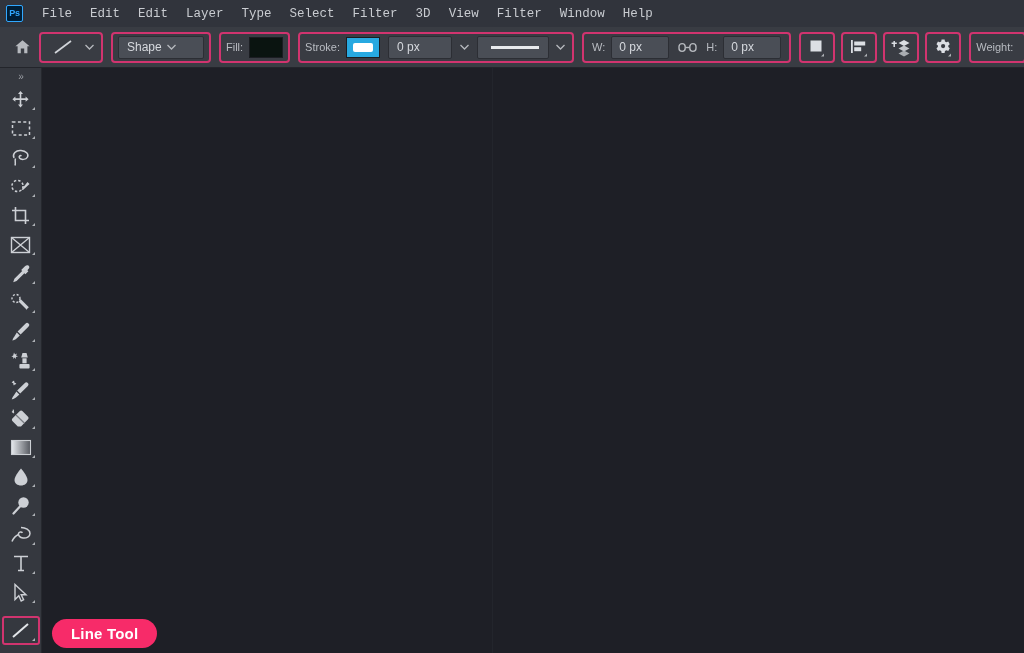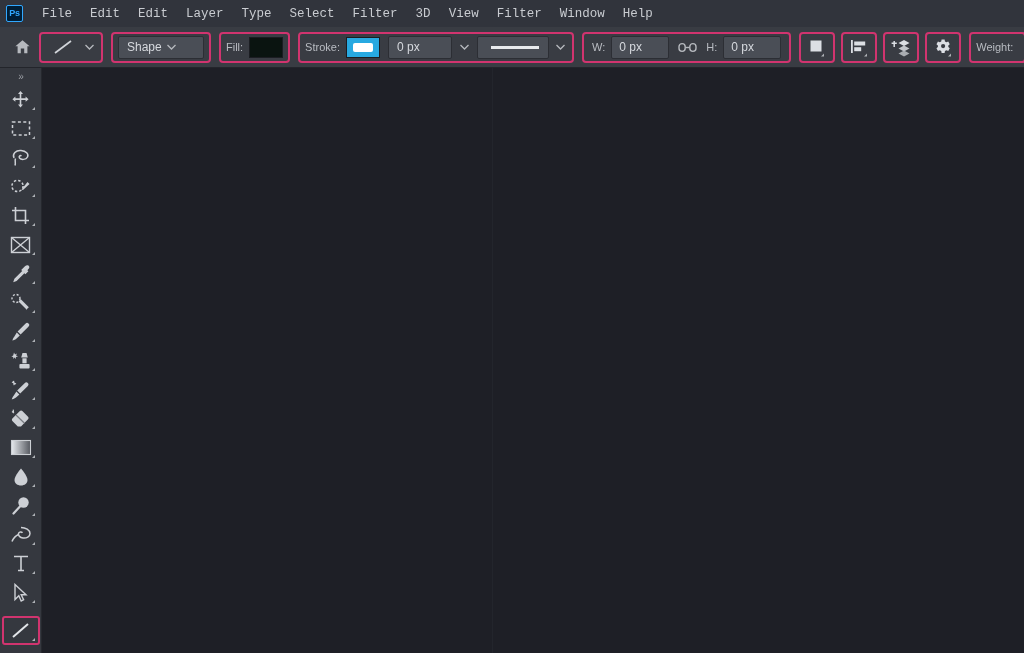--- a/index.html
+++ b/index.html
@@ -513,14 +513,15 @@
           <line x1="3" y1="16" x2="18" y2="3" stroke="#e3e6ea" stroke-width="2"></line>
         </svg>
       <i class="corner"></i>
     </div>
   </div>
 
   <div id="canvas">
     <div id="canvas-divider"></div>
   </div>
 
+  <div id="tool-badge">Line Tool</div>
 
 </div>
 
 </body></html>

